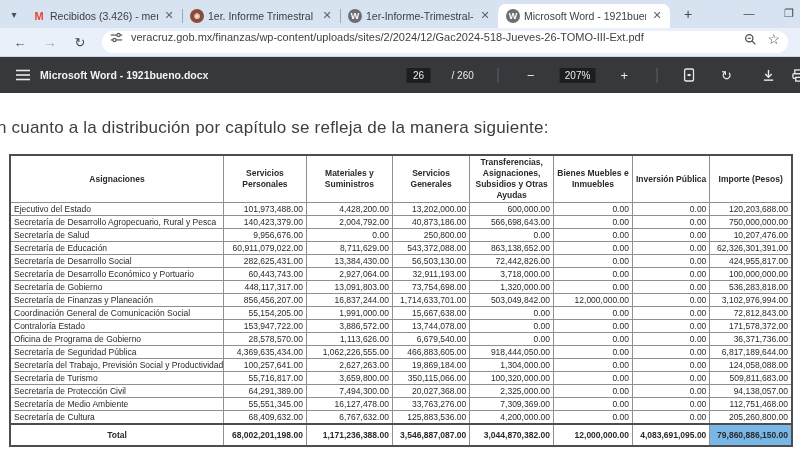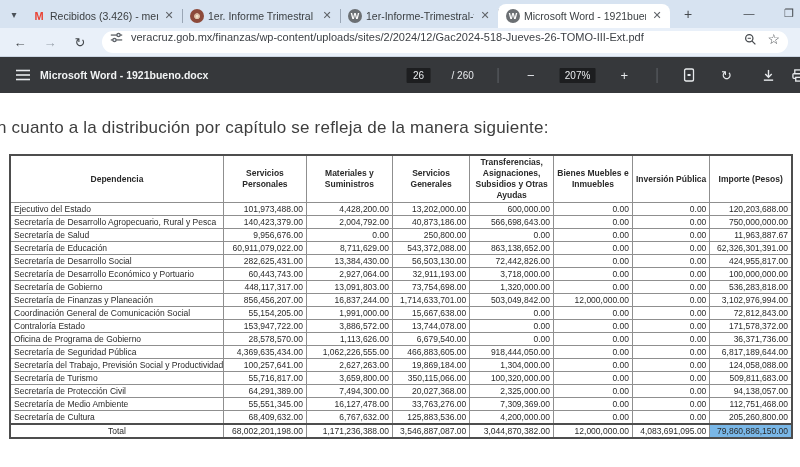--- a/index.html
+++ b/index.html
@@ -48,21 +48,21 @@
   
   .doc { background:#fff; height:382px; position:relative; }
   .doc-heading { font-size:17px; color:#3e3e3e; padding:25px 0 0 0; margin-left:-3px; letter-spacing:0.2px; }
 
   table.budget { border-collapse:collapse; table-layout:fixed; width:784px; margin:16px 7px 0 9px; border:2px solid #4d4d4d; }
   table.budget th, table.budget td { border:1px solid #8f8f8f; font-size:8.5px; color:#2a2a2a; overflow:hidden; white-space:nowrap; }
   table.budget th { font-weight:bold; text-align:center; vertical-align:middle; height:44px; white-space:normal; line-height:1.3; padding:1px 3px; }
   table.budget td { height:13px; padding:0 3px; }
   td.dep { text-align:left; }
   td.num { text-align:right; }
-  tr.total-row td { font-weight:normal; border-top:2px solid #4d4d4d; border-bottom:2px solid #4d4d4d; height:14px; }
+  tr.total-row td { font-weight:bold; border-top:2px solid #4d4d4d; border-bottom:2px solid #4d4d4d; height:22px; }
   tr.total-row td.dep { text-align:center; }
 
   .c0{width:27.3%}.c1{width:10.6%}.c2{width:11.0%}.c3{width:9.9%}.c4{width:10.7%}.c5{width:10.1%}.c6{width:9.9%}.c7{width:10.5%}
 </style>
 </head>
 <body>
 
 <div class="tabstrip">
   <div class="tab-chevron">▾</div>
 
@@ -188,21 +188,21 @@
         <col class="c1">
         <col class="c2">
         <col class="c3">
       <col class="c4">
         <col class="c5">
         <col class="c6">
         <col class="c7">
     </colgroup>
     <thead>
         <tr>
-          <th>Dependencia</th>
+          <th>Asignaciones</th>
           <th>Servicios Personales</th>
           <th>Materiales y Suministros</th>
           <th>Servicios Generales</th>
           <th>Transferencias, Asignaciones, Subsidios y Otras Ayudas</th>
           <th>Bienes Muebles e Inmuebles</th>
           <th>Inversión Pública</th>
           <th>Importe (Pesos)</th>
         </tr>
       </thead>
     <tbody>
@@ -227,21 +227,21 @@
           <td class="num">750,000,000.00</td>
         </tr>
         <tr>
           <td class="dep">Secretaría de Salud</td>
           <td class="num">9,956,676.00</td>
           <td class="num">0.00</td>
           <td class="num">250,800.00</td>
           <td class="num">0.00</td>
           <td class="num">0.00</td>
           <td class="num">0.00</td>
-          <td class="num">11,963,887.67</td>
+          <td class="num">10,207,476.00</td>
         </tr>
         <tr>
           <td class="dep">Secretaría de Educación</td>
           <td class="num">60,911,079,022.00</td>
           <td class="num">8,711,629.00</td>
           <td class="num">543,372,088.00</td>
           <td class="num">863,138,652.00</td>
           <td class="num">0.00</td>
           <td class="num">0.00</td>
           <td class="num">62,326,301,391.00</td>

